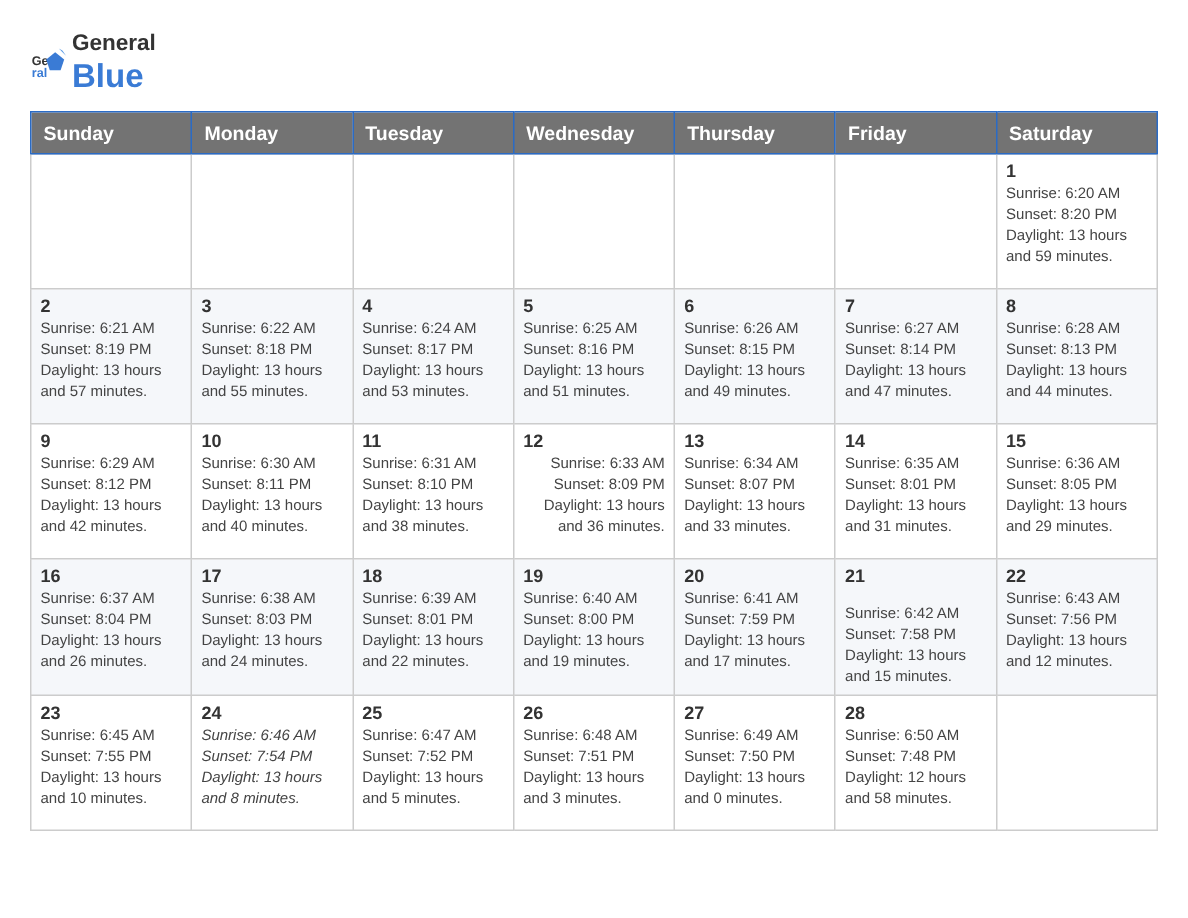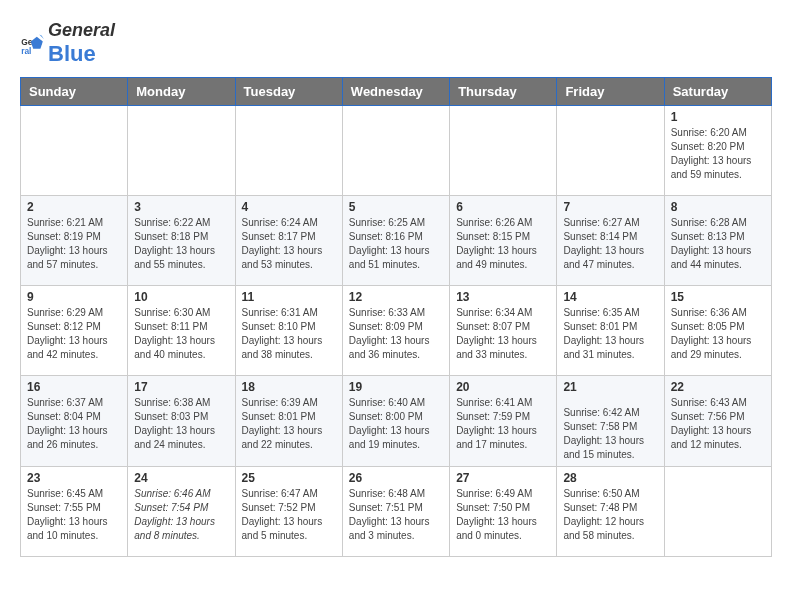--- a/index.html
+++ b/index.html
@@ -84,21 +84,21 @@
 
 <div class="header-area">
   <div class="logo">
     <svg class="logo-icon" viewBox="0 0 40 40" xmlns="http://www.w3.org/2000/svg">
       <text x="2" y="22" font-size="14" font-weight="bold" fill="#333">Gene</text>
       <text x="2" y="36" font-size="14" font-weight="bold" fill="#3a7bd5">ral</text>
       <polygon points="28,8 38,16 34,28 22,28 18,16" fill="#3a7bd5"></polygon>
       <polygon points="32,4 40,12 36,6" fill="#5a9be5"></polygon>
     </svg>
     <div>
-      <span style="font-size:18px;font-weight:bold;color:#333;font-style:italic;">General</span><br>
+      <span style="font-size:15px;font-weight:bold;color:#333;">General</span><br>
       <span style="font-size:22px;font-weight:bold;color:#3a7bd5;">Blue</span>
     </div>
   </div>
   <div class="title-area">
   </div>
 </div>
 
 <table class="calendar">
   <thead>
     <tr>
@@ -184,21 +184,21 @@
 Daylight: 13 hours and 40 minutes.</div>
         </td>
         <td>
           <span class="day-number">11</span>
           <div class="day-info" style="white-space: pre-line;">Sunrise: 6:31 AM
 Sunset: 8:10 PM
 Daylight: 13 hours and 38 minutes.</div>
         </td>
         <td>
           <span class="day-number">12</span>
-          <div class="day-info" style="white-space: pre-line;">Sunrise: 6:33 AM
+          <div class="day-info" style="white-space: pre-line; text-align: right;">Sunrise: 6:33 AM
 Sunset: 8:09 PM
 Daylight: 13 hours and 36 minutes.</div>
         </td>
         <td>
           <span class="day-number">13</span>
           <div class="day-info" style="white-space: pre-line;">Sunrise: 6:34 AM
 Sunset: 8:07 PM
 Daylight: 13 hours and 33 minutes.</div>
         </td>
         <td>

